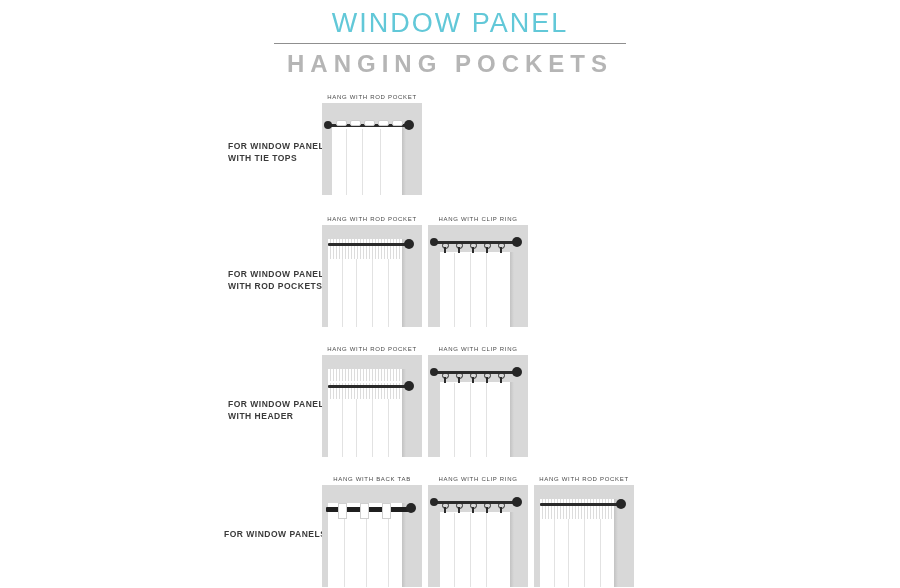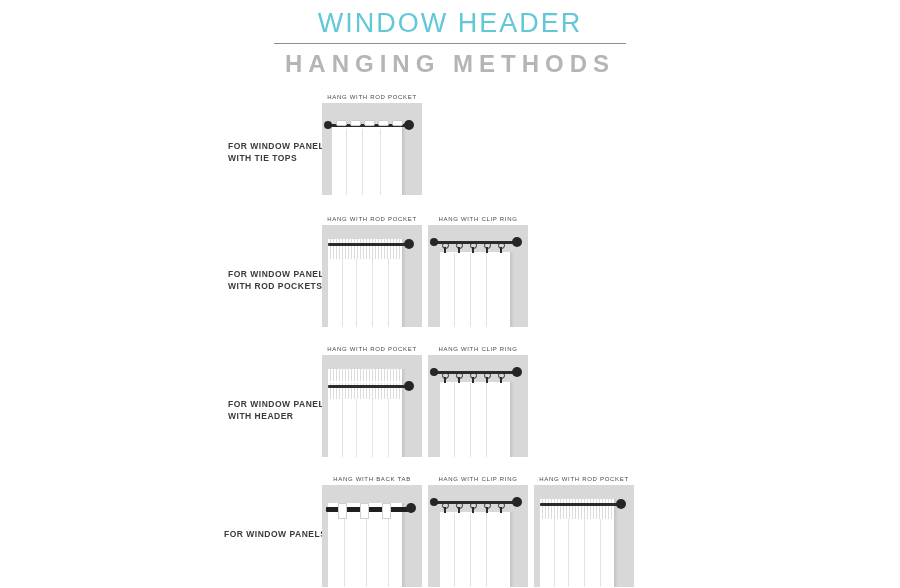--- a/index.html
+++ b/index.html
@@ -164,23 +164,23 @@
     border: 1px solid #cccccc;
     border-radius: 2px;
     background: #ffffff;
     z-index: 6;
   }
 </style>
 </head>
 <body>
 
 <div class="header">
-  <div class="title-main">WINDOW HEADER</div>
+  <div class="title-main">WINDOW PANEL</div>
   <div class="rule-wrap"></div>
-  <div class="title-sub">HANGING METHODS</div>
+  <div class="title-sub">HANGING POCKETS</div>
 </div>
 
 <div class="rows">
 
   <div class="row" style="height:122px;">
     <div class="row-label" style="left:228px; top:52px; width:160px;">
       <div>FOR WINDOW PANEL</div>
       <div>WITH TIE TOPS</div>
     </div>
     <div class="cells" style="width:900px; height:122px;">

